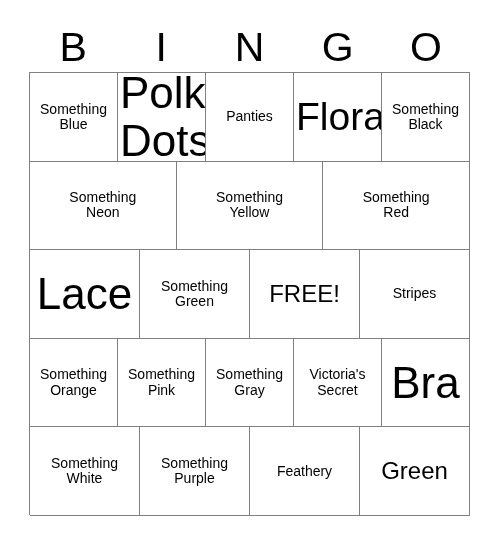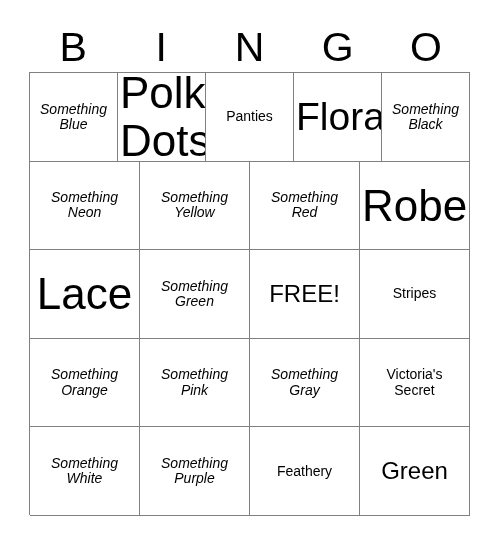--- a/index.html
+++ b/index.html
@@ -73,21 +73,21 @@
     background: #ffffff;
   }
   .cell-text {
     display: block;
     width: 100%;
     line-height: 1.08;
     white-space: pre-line;
   }
 
   
-  .sz-xs  { font-size: 14px; font-style: italic; }
+  .sz-xs  { font-size: 14px; }
   .sz-m   { font-size: 14px; }
   .sz-ml  { font-size: 24px; }
   .sz-xl  { font-size: 39px; }
   .sz-xxl { font-size: 44px; }
 </style>
 </head>
 <body>
 
 <div id="card">
 
@@ -128,23 +128,20 @@
 Neon</span>
         </div>
       <div class="cell">
           <span class="cell-text sz-xs">Something
 Yellow</span>
         </div>
       <div class="cell">
           <span class="cell-text sz-xs">Something
 Red</span>
         </div>
-      <div class="cell">
-          <span class="cell-text sz-xxl">Robe</span>
-        </div>
     </div>
 
     <div class="grid-row">
       <div class="cell">
           <span class="cell-text sz-xxl">Lace</span>
         </div>
       <div class="cell">
           <span class="cell-text sz-xs">Something
 Green</span>
         </div>
@@ -166,20 +163,23 @@
 Pink</span>
         </div>
       <div class="cell">
           <span class="cell-text sz-xs">Something
 Gray</span>
         </div>
       <div class="cell">
           <span class="cell-text sz-m">Victoria's
 Secret</span>
         </div>
+      <div class="cell">
+          <span class="cell-text sz-xxl">Bra</span>
+        </div>
     </div>
 
     <div class="grid-row">
       <div class="cell">
           <span class="cell-text sz-xs">Something
 White</span>
         </div>
       <div class="cell">
           <span class="cell-text sz-xs">Something
 Purple</span>

